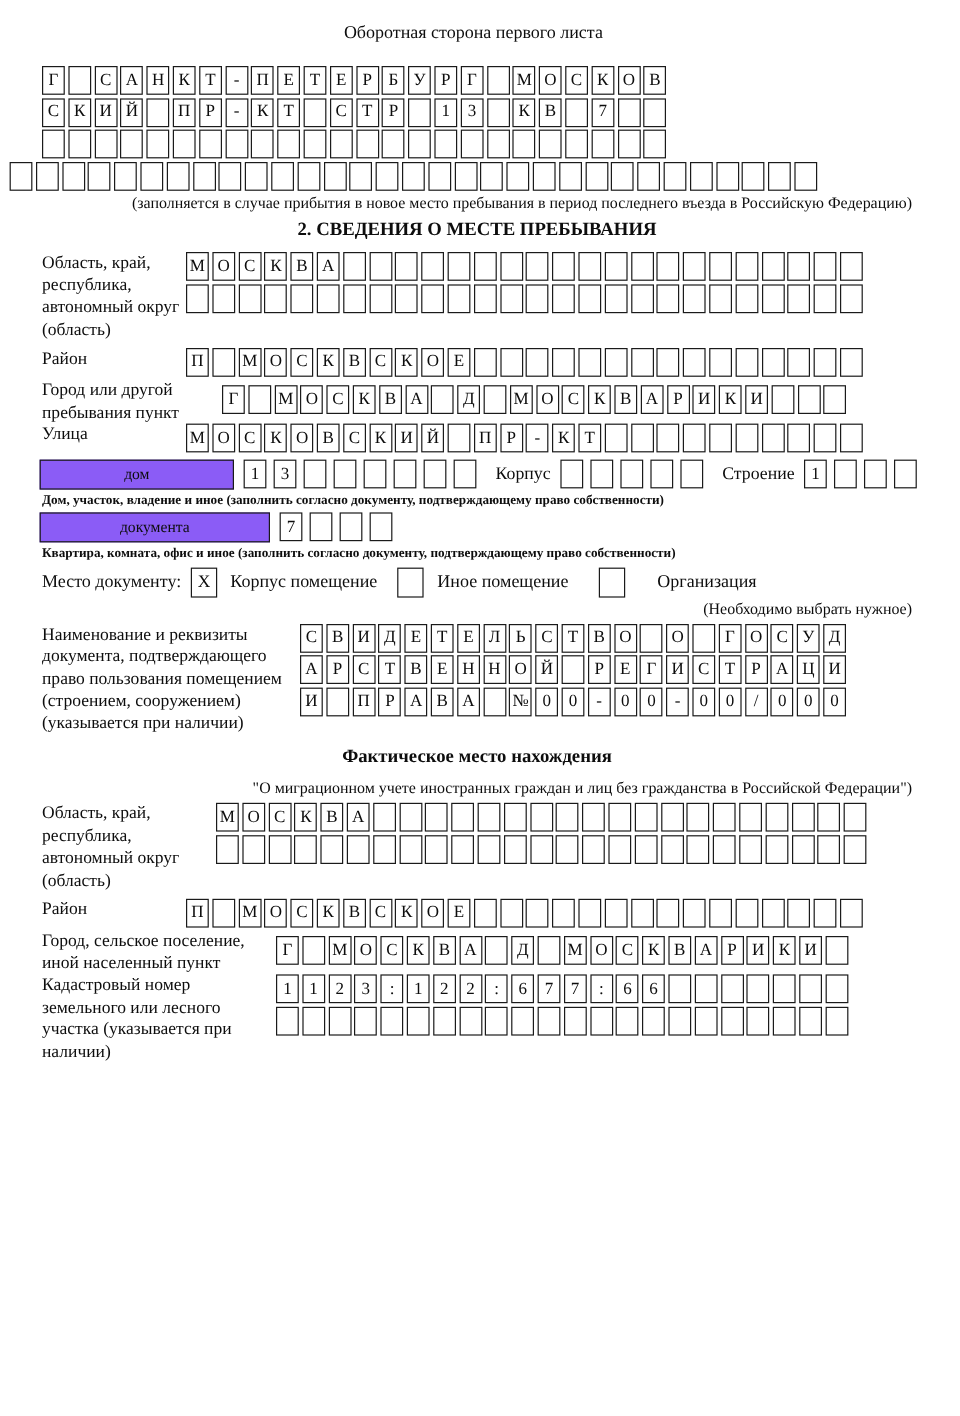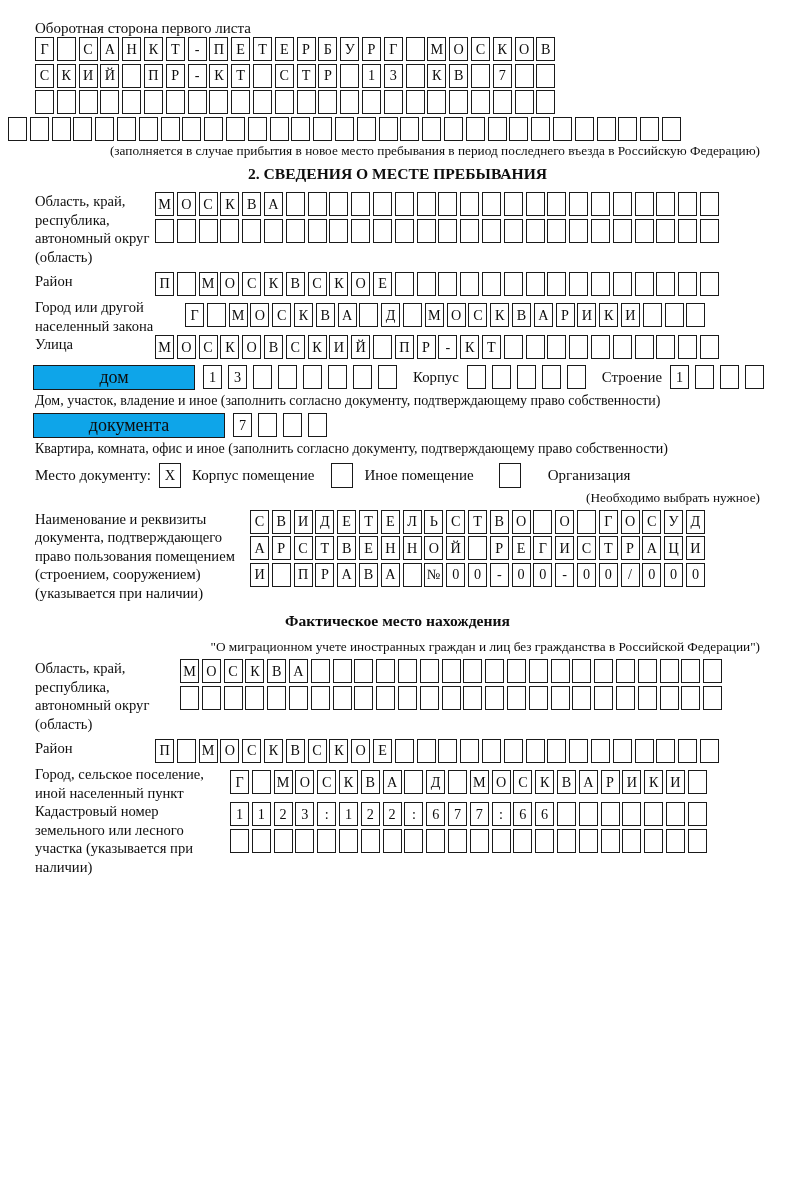--- a/index.html
+++ b/index.html
@@ -1,37 +1,37 @@
 <!DOCTYPE html>
 <html><head>
 <meta charset="utf-8">
 <style>
   html,body{margin:0;padding:0;background:#fff;width:800px;height:1180px;overflow:hidden;}
   body{font-family:"Liberation Serif","DejaVu Serif",serif;color:#0d0d0d;font-size:14.6px;}
   .page{padding:20px 40px 0 35px;box-sizing:border-box;width:800px;}
-  .side-note{text-align:left;font-size:15px;padding-right:6px;}
+  .side-note{text-align:center;font-size:15px;padding-right:6px;margin-bottom:18px;}
   .flexrow{display:flex;}
   .lbl{line-height:1.27;flex:none;}
   .w140{width:140px;}
   .w120{width:120px;}
   .w150{width:150px;}
   .w215{width:215px;}
   .w145{width:145px;}
   .w195{width:195px;}
   .cells{display:flex;margin-bottom:2.6px;}
   .cell{display:inline-flex;flex:none;width:17px;height:22px;border:1.7px solid #1a1a1a;
         margin-right:2.8px;align-items:center;justify-content:center;
         font-size:14.2px;background:#fff;}
   .sp{margin-right:6px;}
   .fullrow{margin-left:-27px;}
-  .note{font-size:14px;margin:2px 0 4px;}
+  .note{font-size:11px;margin:2px 0 4px;font-weight:bold;}
   .cnote{text-align:right;font-size:13.3px;margin:2px 0 4px;}
   .sec-title{text-align:center;font-weight:bold;font-size:15.6px;margin:6px 0 9px;}
   .typebox{height:23px;border:1.7px solid #1a1a1a;display:flex;align-items:center;
-           justify-content:center;font-size:18px;flex:none;background:#0ea5e9;margin-left:-2px;}
+           justify-content:center;font-size:13px;flex:none;background:#8b5cf6;margin-left:-2px;}
   .dom{width:160px;}
   .kv{width:190px;}
   .hrow{display:flex;align-items:center;margin:3px 0 3px 0;}
   .hrow .cells{margin-bottom:0;}
   .htxt{margin:0 8px 0 10px;font-size:14.8px;flex:none;}
   .stay{display:flex;align-items:center;margin:6px 0 2px 0;}
   .stay-lbl{font-size:15px;flex:none;}
   .chk{display:inline-flex;flex:none;width:20px;height:23px;border:1.7px solid #1a1a1a;
        align-items:center;justify-content:center;font-size:14.5px;background:#fff;}
   .opt{display:flex;align-items:center;}
@@ -260,21 +260,21 @@
         <span class="cell"></span>
         <span class="cell"></span>
         <span class="cell"></span>
         <span class="cell"></span>
         <span class="cell"></span>
         <span class="cell"></span>
       </div>
   </div>
 
   <div class="flexrow" style="align-items:center">
-    <div class="lbl w150">Город или другой населенный закона</div>
+    <div class="lbl w150">Город или другой пребывания пункт</div>
     <div class="cells">
         <span class="cell">Г</span>
         <span class="cell"></span>
         <span class="cell">М</span>
         <span class="cell">О</span>
         <span class="cell">С</span>
         <span class="cell">К</span>
         <span class="cell">В</span>
         <span class="cell">А</span>
         <span class="cell"></span>

